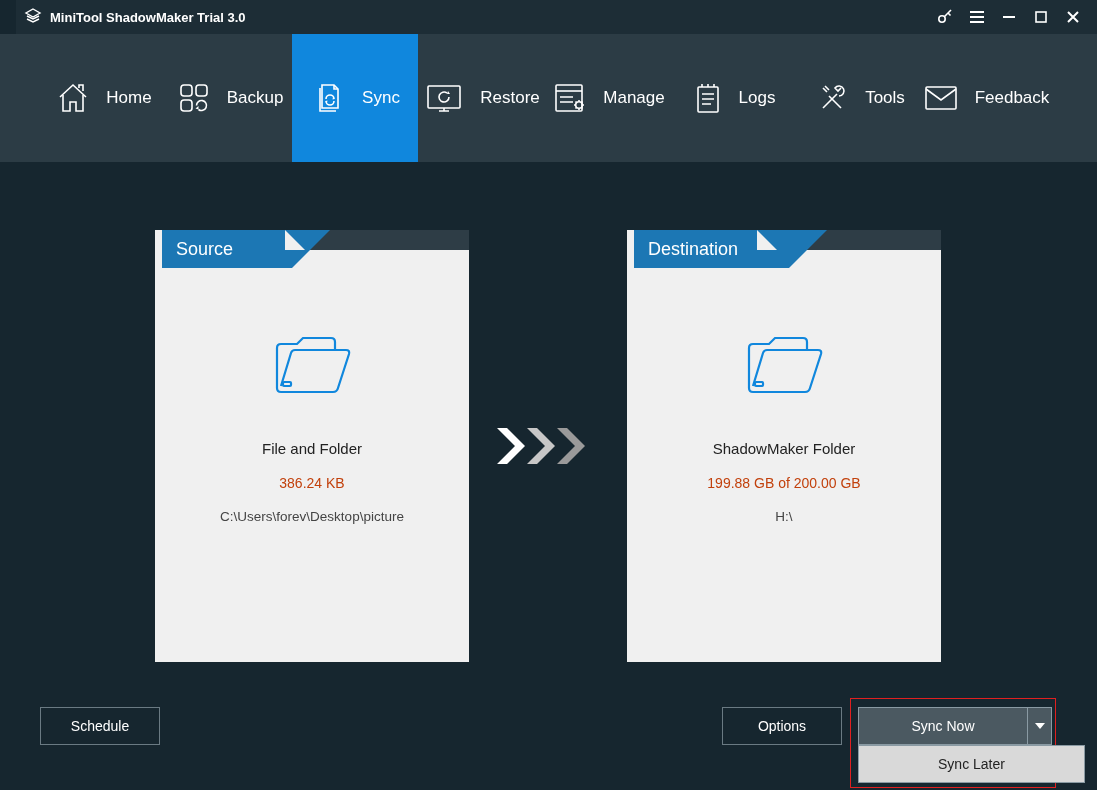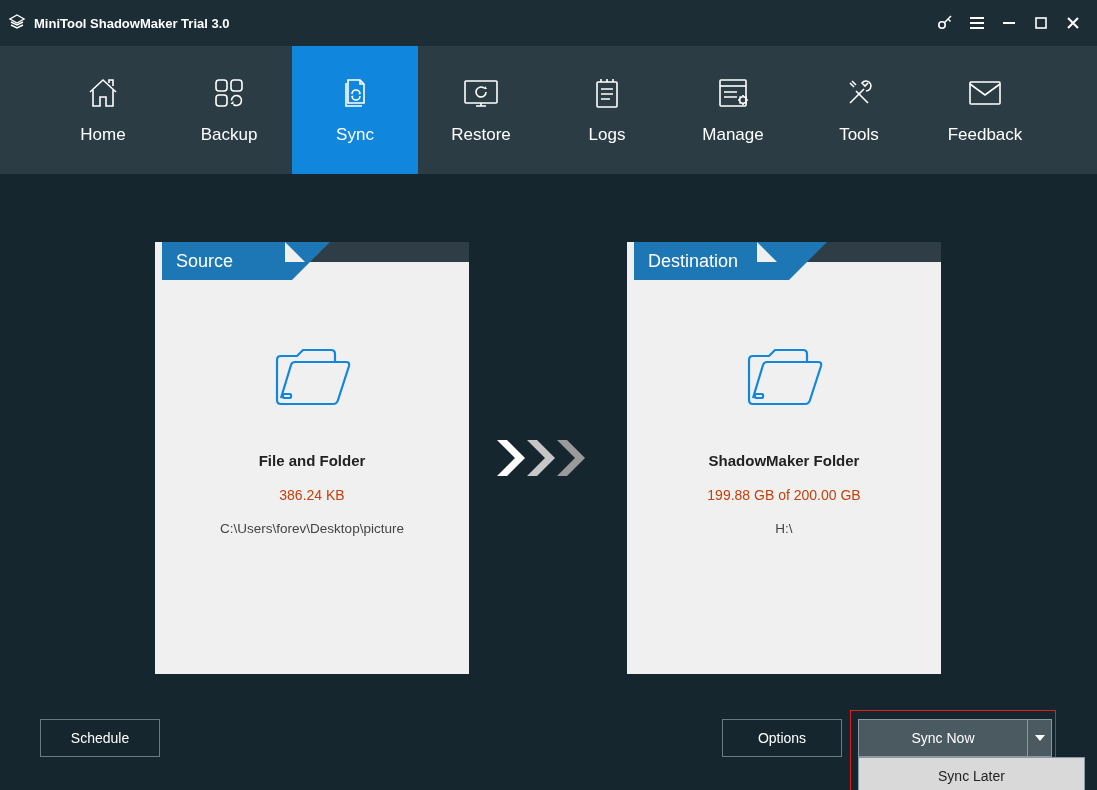--- a/index.html
+++ b/index.html
@@ -1,49 +1,49 @@
 <!DOCTYPE html>
 <html><head>
 <meta charset="utf-8">
 <style>
   * { box-sizing: border-box; margin: 0; padding: 0; font-family: "Segoe UI", Arial, sans-serif; }
   body { background: #16262f; width: 1097px; height: 790px; overflow: hidden; color: #fff; }
 
   
-  .titlebar { height: 46px; background: #1d2d36; display: flex; align-items: center; padding: 12px 8px; }
+  .titlebar { height: 34px; background: #1d2d36; display: flex; align-items: center; padding: 12px 8px; margin-left: 16px; }
   .titlebar .logo { width: 18px; height: 18px; margin-right: 8px; display:flex; align-items:center; justify-content:center; }
   .titlebar .title { font-size: 13px; font-weight: 600; color: #fff; }
   .titlebar .spacer { flex: 1; }
   .titlebar .winbtn { width: 32px; height: 32px; display:flex; align-items:center; justify-content:center; cursor:pointer; }
   .titlebar .winbtn svg { stroke:#fff; }
 
   
   .navbar { height: 128px; background: #2c3c45; display: flex; align-items: stretch; padding: 0 40px; }
-  .navitem { width: 126px; display:flex; flex-direction:column; align-items:center; justify-content:center; gap:14px; cursor:pointer; }
+  .navitem { width: 126px; display:flex; flex-direction:row; align-items:center; justify-content:center; gap:14px; cursor:pointer; }
   .navitem.active { background:#1087dd; }
   .navitem .icon { height: 36px; display:flex; align-items:center; justify-content:center; }
   .navitem .label { font-size: 17px; color:#fff; }
 
   
   .main { position: relative; height: calc(790px - 32px - 128px); }
 
   .card { position:absolute; width:314px; height:432px; background:#f0f0f0; top:68px; }
   .card.source { left:155px; }
   .card.dest   { left:627px; }
 
   .cardhdr { position:relative; height:38px; }
   .cardhdr .bluepart { position:absolute; left:7px; top:0; height:38px; width:130px; background:#1c77b4; display:flex; align-items:center; padding-left:14px; font-size:18px; color:#fff; }
   .cardhdr .bluepart::after { content:""; position:absolute; right:-38px; top:0; border-top:38px solid #1c77b4; border-right:38px solid transparent; }
   .cardhdr .dark { position:absolute; left:130px; right:0; top:0; height:20px; background:#2e3d46; }
   .cardhdr .dark::before { content:""; position:absolute; left:0; top:0; border-bottom:20px solid #f0f0f0; border-right:20px solid transparent; z-index:2; }
   .cardhdr .dark::after  { content:""; }
 
   .cardbody { display:flex; flex-direction:column; align-items:center; padding-top:60px; color:#333; }
   .folder-icon { margin-bottom:40px; }
-  .cardbody .line1 { font-size:15px; font-weight:700; color:#222; margin-bottom:18px; }
+  .cardbody .line1 { font-size:15px; font-weight:400; color:#222; margin-bottom:18px; }
   .cardbody .line2 { font-size:14px; color:#c2410c; margin-bottom:18px; }
   .cardbody .line3 { font-size:13.5px; color:#444; }
 
   .arrows { position:absolute; left:495px; top:262px; display:flex; gap:2px; }
   .arrows svg { display:block; }
 
   
   .btn { position:absolute; height:38px; border:1px solid #6a7a83; background:transparent; color:#fff; font-size:14px; display:flex; align-items:center; justify-content:center; cursor:pointer; }
   .btn.schedule { left:40px;  top:545px; width:120px; }
   .btn.options  { left:722px; top:545px; width:120px; }
@@ -149,41 +149,41 @@
           <g transform="translate(22 17)">
             <path d="M5 0 A5 5 0 1 1 3 -4"></path>
             <path d="M4 -6 L3 -3 L6 -3" fill="#fff" stroke="none"></path>
           </g>
         </svg>
     </span>
     <span class="label">Restore</span>
   </div>
   <div class="navitem">
     <span class="icon">
-      <svg width="34" height="36" viewBox="0 0 34 36" fill="none" stroke="#fff" stroke-width="1.6">
-          <rect x="7" y="7" width="20" height="25" rx="1"></rect>
-          <path d="M11 4 V7 M17 4 V7 M23 4 V7"></path>
-          <path d="M11 14 H23 M11 19 H23 M11 24 H20"></path>
-        </svg>
-    </span>
-    <span class="label">Logs</span>
-  </div>
-  <div class="navitem">
-    <span class="icon">
       <svg width="40" height="36" viewBox="0 0 40 36" fill="none" stroke="#fff" stroke-width="1.6">
           <rect x="7" y="5" width="26" height="26" rx="1"></rect>
           <path d="M7 11 H33"></path>
           <path d="M11 17 H24 M11 22 H24"></path>
           <g transform="translate(30 25)">
             <circle r="3.3"></circle>
             <path d="M0 -5 V -3.3 M0 5 V 3.3 M-5 0 H -3.3 M5 0 H 3.3 M-3.5 -3.5 L-2.3 -2.3 M3.5 3.5 L2.3 2.3 M-3.5 3.5 L-2.3 2.3 M3.5 -3.5 L2.3 -2.3"></path>
           </g>
         </svg>
     </span>
     <span class="label">Manage</span>
+  </div>
+  <div class="navitem">
+    <span class="icon">
+      <svg width="34" height="36" viewBox="0 0 34 36" fill="none" stroke="#fff" stroke-width="1.6">
+          <rect x="7" y="7" width="20" height="25" rx="1"></rect>
+          <path d="M11 4 V7 M17 4 V7 M23 4 V7"></path>
+          <path d="M11 14 H23 M11 19 H23 M11 24 H20"></path>
+        </svg>
+    </span>
+    <span class="label">Logs</span>
   </div>
   <div class="navitem">
     <span class="icon">
       <svg width="38" height="36" viewBox="0 0 38 36" fill="none" stroke="#fff" stroke-width="1.6">
           <path d="M10 28 L24 14"></path>
           <path d="M26 16 A5 5 0 1 0 22 8 L25 11 L28 8"></path>
           <path d="M28 28 L16 16"></path>
           <path d="M10 8 L14 12 M12 6 L16 10"></path>
         </svg>
     </span>

